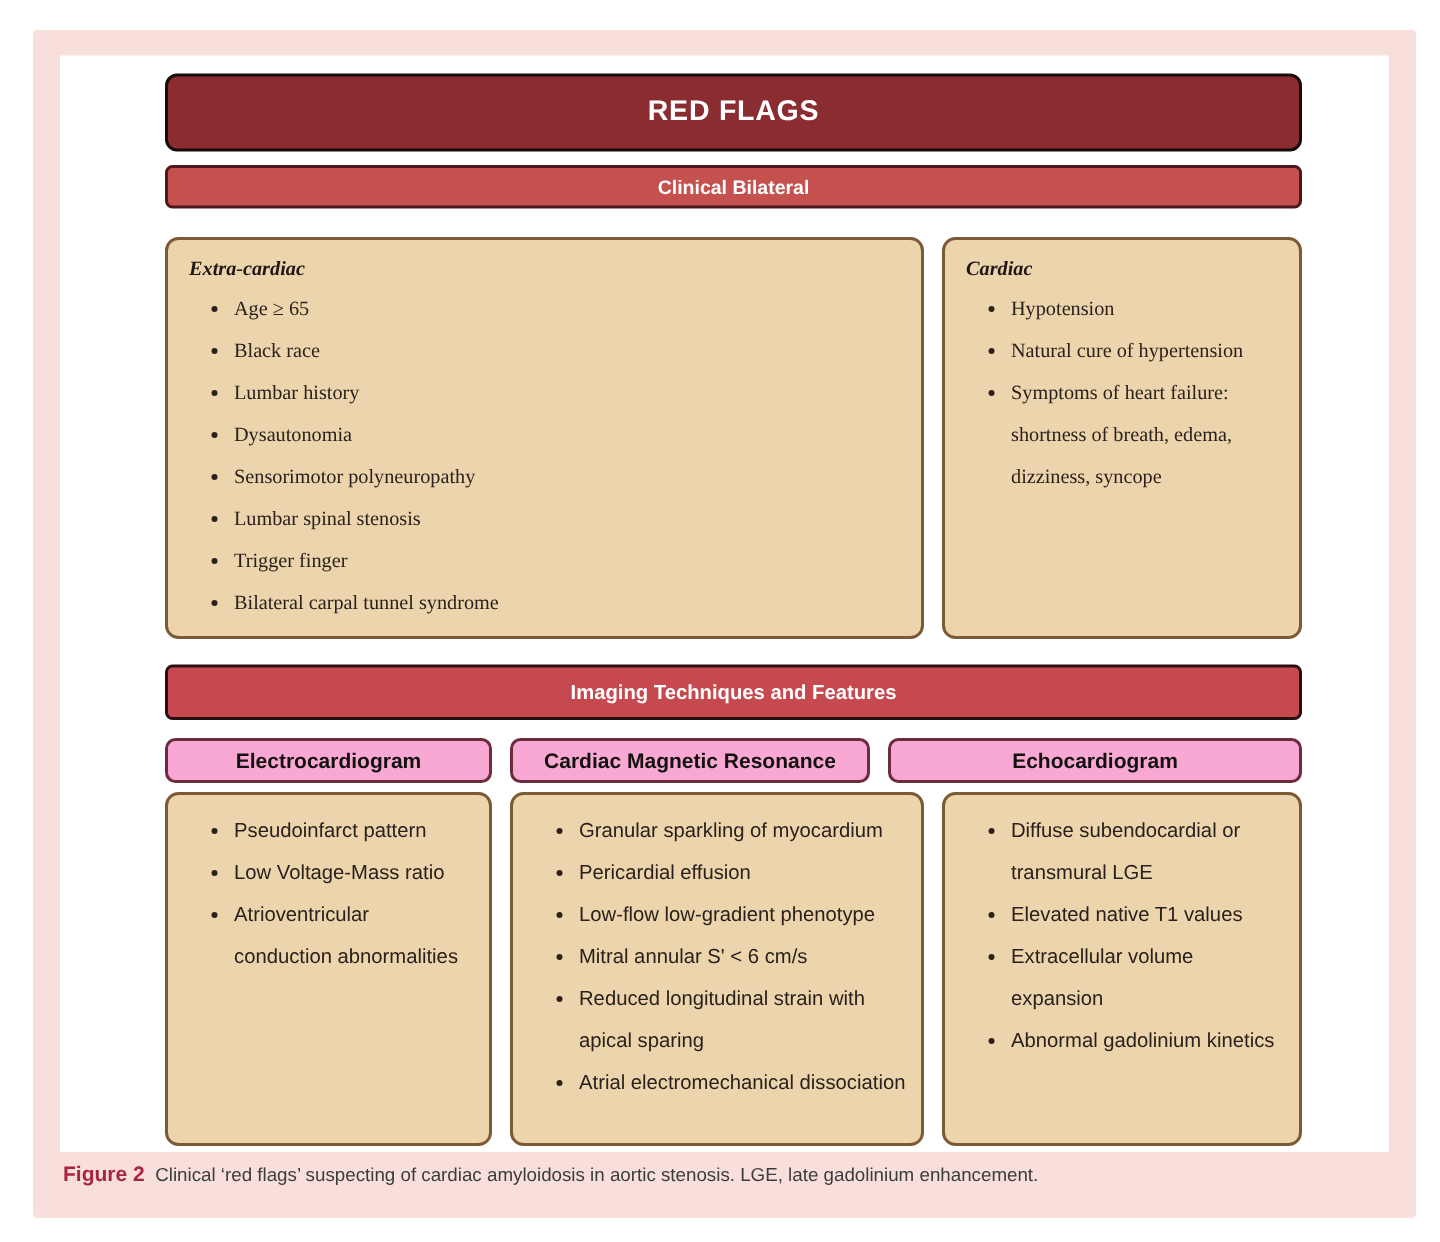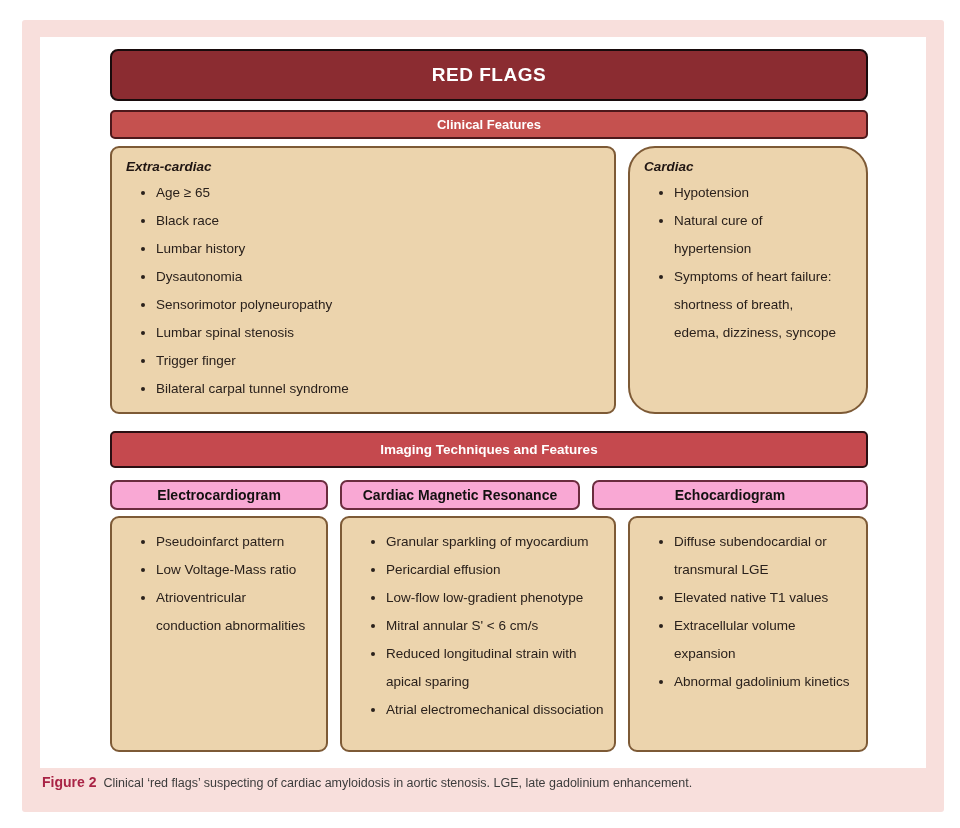--- a/index.html
+++ b/index.html
@@ -13,24 +13,24 @@
   .redflags { height:52px; background:#8b2c31; border:2px solid #180b0c; border-radius:8px;
               display:flex; align-items:center; justify-content:center;
               color:#ffffff; font-weight:bold; font-size:19px; letter-spacing:0.5px; margin-bottom:9px; }
   .band { border-radius:5px; display:flex; align-items:center; justify-content:center;
           color:#ffffff; font-weight:bold; }
   .band-clinical { height:29px; background:#c5514f; border:2px solid #4d181b; font-size:13px; }
   .band-imaging  { height:37px; background:#c5494e; border:2px solid #2a0f12; font-size:13.5px;
                    margin-top:17px; }
 
   .row { display:flex; gap:12px; }
-  .row-clinical { margin-top:7px; }
+  .row-clinical { margin-top:19px;font-family:Liberation Serif, serif; }
   .tanbox { background:#ecd4ad; border:2px solid #7d5a36; border-radius:9px; }
   .box-extracardiac { width:506px; height:268px; padding:11px 10px 0 14px; }
-  .box-cardiac      { width:240px; height:268px; padding:11px 24px 0 14px;border-radius:27px; }
+  .box-cardiac      { width:240px; height:268px; padding:11px 24px 0 14px; }
   .box-title { font-weight:bold; font-style:italic; font-size:13.5px; color:#201613; margin-bottom:5px; }
   ul { list-style:disc; padding-left:30px; color:#2a211c; }
   li { font-size:13.5px; line-height:28px; color:#2a211c; }
   .twocol { display:flex; }
   .twocol ul:first-child { width:243px; flex:0 0 243px; }
   .twocol ul:last-child  { flex:1; }
 
   .row-headers { margin-top:12px; }
   .pinkhead { height:30px; background:#f9a8d4; border:2px solid #6b2c3e; border-radius:7px;
               display:flex; align-items:center; justify-content:center;
@@ -51,21 +51,21 @@
 <div class="page">
   <div class="frame">
     <div class="inner">
       <div class="content">
 
         <div class="redflags">
           <span>RED FLAGS</span>
         </div>
 
         <div class="band band-clinical">
-          <span>Clinical Features</span>
+          <span>Clinical Bilateral</span>
         </div>
 
         <div class="row row-clinical">
           <div class="tanbox box-extracardiac">
             <div class="box-title">Extra-cardiac</div>
             <div class="twocol">
               <ul>
                   <li>Age ≥ 65</li>
                   <li>Black race</li>
                   <li>Lumbar history</li>

